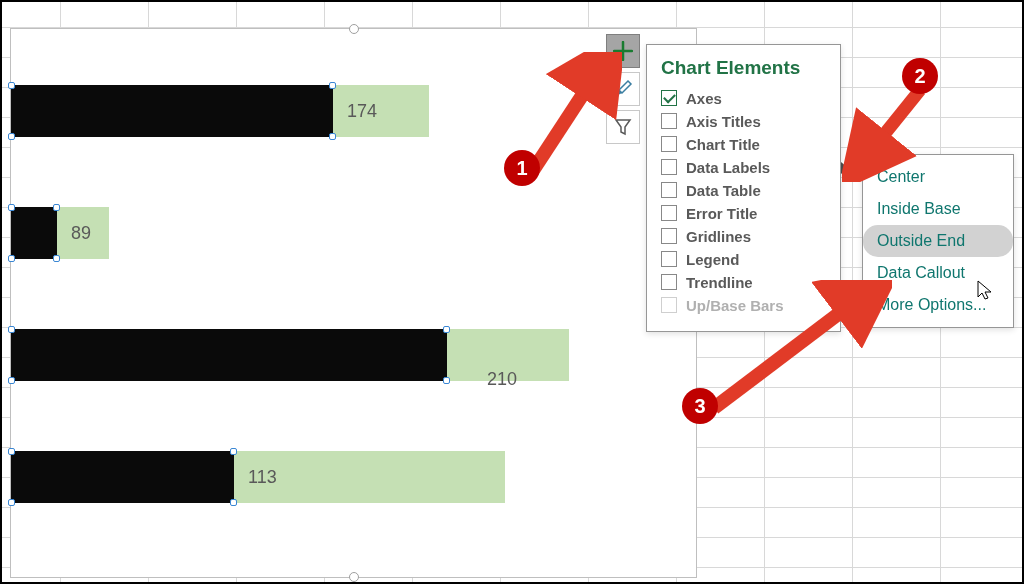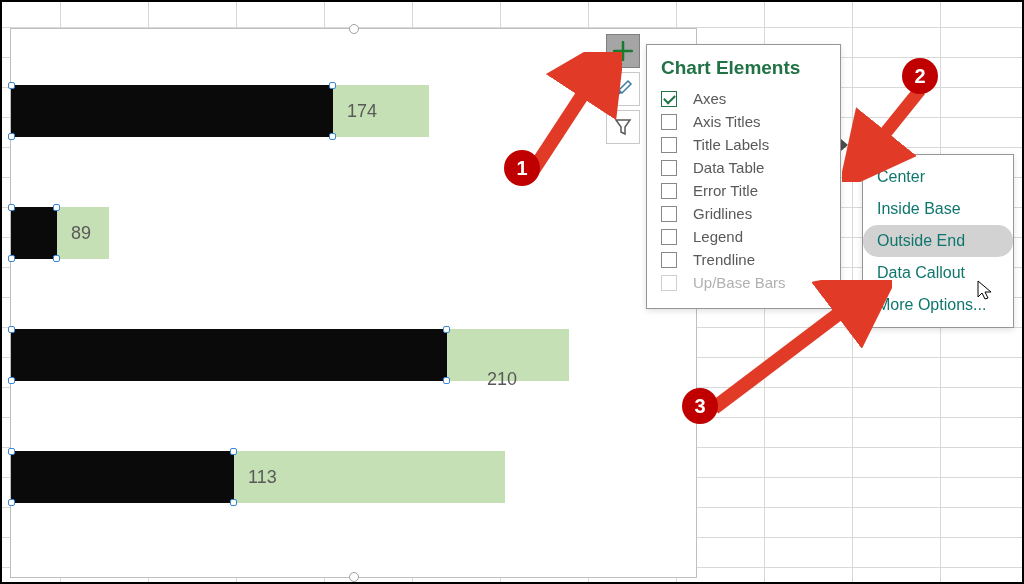--- a/index.html
+++ b/index.html
@@ -114,26 +114,27 @@
       box-shadow: 0 2px 6px rgba(0,0,0,0.12);
     }
     .flyout-title {
       color: #217346;
       font-weight: 600;
       font-size: 19px;
       margin-bottom: 8px;
     }
     .flyout-item {
       display: flex;
-      align-items: flex-end;
-      gap: 16px;
+      align-items: flex-start;
+      gap: 9px;
       padding: 3px 0;
       font-size: 15px;
       color: #595959;
       cursor: pointer;
+      font-weight: bold;
     }
     .flyout-item.disabled { color: #b0b0b0; cursor: default; }
     .flyout-item.has-sub { position: relative; }
     .cbox {
       width: 16px;
       height: 16px;
       border: 1px solid #888;
       background: #fff;
       display: flex;
       align-items: center;
@@ -273,23 +274,27 @@
 <div class="flyout">
   <div class="flyout-title">Chart Elements</div>
   <div class="flyout-item">
       <span class="cbox checked"></span>
       <span>Axes</span>
     </div>
   <div class="flyout-item">
       <span class="cbox"></span>
       <span>Axis Titles</span>
     </div>
+  <div class="flyout-item">
+      <span class="cbox"></span>
+      <span>Chart Title</span>
+    </div>
   <div class="flyout-item has-sub">
     <span class="cbox"></span>
-      <span>Title Labels</span>
+      <span>Data Labels</span>
     <span class="sub-arrow"></span>
   </div>
   <div class="flyout-item">
       <span class="cbox"></span>
       <span>Data Table</span>
     </div>
   <div class="flyout-item">
       <span class="cbox"></span>
       <span>Error Title</span>
     </div>

